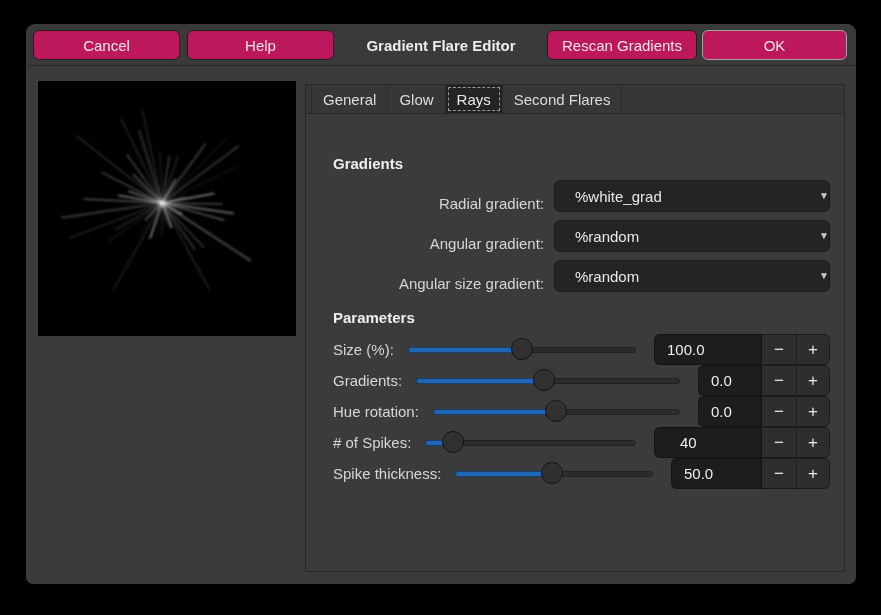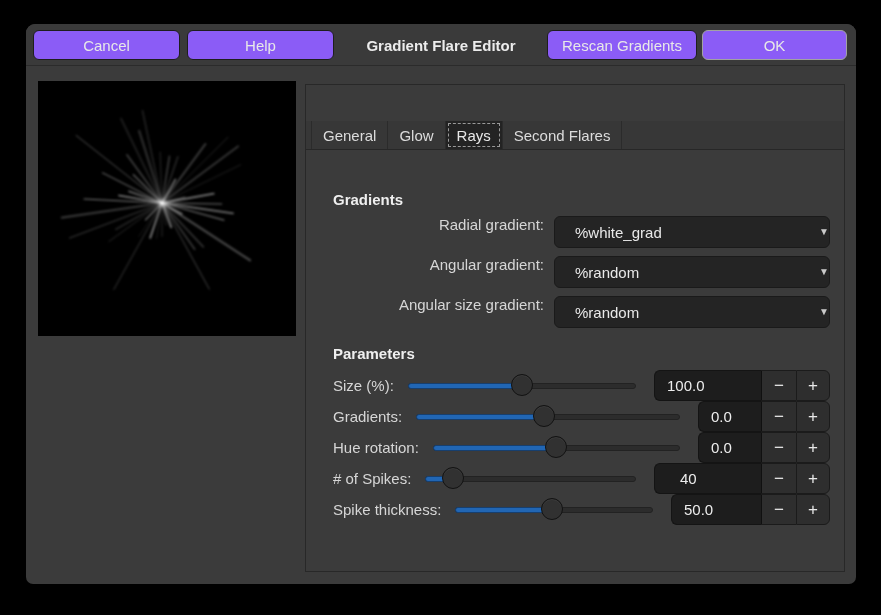--- a/index.html
+++ b/index.html
@@ -7,50 +7,50 @@
   .stage{position:relative;width:881px;height:615px;background:#000;overflow:hidden;}
 
   .window{position:absolute;left:26px;top:24px;width:830px;height:560px;background:#3b3b3b;
           border-radius:9px 9px 7px 7px;}
 
   
   .titlebar{position:absolute;left:0;top:0;width:100%;height:42px;box-sizing:border-box;
             border-bottom:1px solid #2b2b2b;border-radius:9px 9px 0 0;background:#3a3a3a;}
   .window-title{position:absolute;left:0;top:0;width:100%;height:42px;display:flex;align-items:center;
                 justify-content:center;color:#ececec;font-weight:bold;font-size:15px;pointer-events:none;}
-  .tb-btn{position:absolute;top:6px;height:30px;background:#8b5cf6;border:1px solid #1e1e1e;
+  .tb-btn{position:absolute;top:6px;height:30px;background:#be185d;border:1px solid #1e1e1e;
           border-radius:6px;color:#e8e8e8;font-size:15px;display:flex;align-items:center;
           justify-content:center;box-sizing:border-box;cursor:default;}
   #btn-cancel{left:7px;width:147px;}
   #btn-help{left:161px;width:147px;}
   #btn-rescan{left:521px;width:150px;}
   #btn-ok{left:676px;width:145px;border-color:#a2a2a2;}
 
   
   .content{position:absolute;left:0;top:42px;right:0;bottom:0;}
   .preview{position:absolute;left:12px;top:15px;width:258px;height:255px;background:#000;}
   .preview svg{display:block;}
 
   .panel{position:absolute;left:279px;top:18px;width:540px;height:488px;box-sizing:border-box;
          border:1px solid #282828;}
   .tabstrip{display:flex;height:29px;border-bottom:1px solid #272727;box-sizing:border-box;
-            padding-left:5px;background:#373737;margin-top:36px;}
+            padding-left:5px;background:#373737;}
   .tab{display:flex;align-items:center;padding:0 11px;font-size:15px;color:#dcdcdc;
        border-right:1px solid #2b2b2b;position:relative;box-sizing:border-box;}
   .tab:first-child{border-left:1px solid #2b2b2b;}
   .tab.active{background:#232323;color:#e8e8e8;}
   .tab.active::after{content:"";position:absolute;left:2px;right:2px;top:2px;bottom:2px;
                      border:1px dashed #999;pointer-events:none;}
 
   .panel-body{padding:17px 14px 0 27px;}
   .section-heading{font-weight:bold;color:#efefef;font-size:15px;margin-top:24px;}
 
   
   .grad-rows{display:flex;flex-direction:column;gap:8px;margin-top:8px;}
-  .grad-row{display:flex;align-items:flex-start;height:32px;}
+  .grad-row{display:flex;align-items:flex-end;height:32px;}
   .grad-label{width:221px;text-align:right;color:#d6d6d6;font-size:15px;padding-right:10px;
               box-sizing:border-box;white-space:nowrap;}
   .combo{flex:1;height:32px;background:#242424;border:1px solid #1a1a1a;border-radius:6px;
          display:flex;align-items:center;padding:0 0 0 20px;color:#e9e9e9;font-size:15px;
          box-sizing:border-box;}
   .combo .arrow{margin-left:auto;color:#c9c9c9;font-size:10px;line-height:1;}
 
   
   .params-heading{margin-top:17px;}
   .param-rows{display:flex;flex-direction:column;margin-top:8px;}

